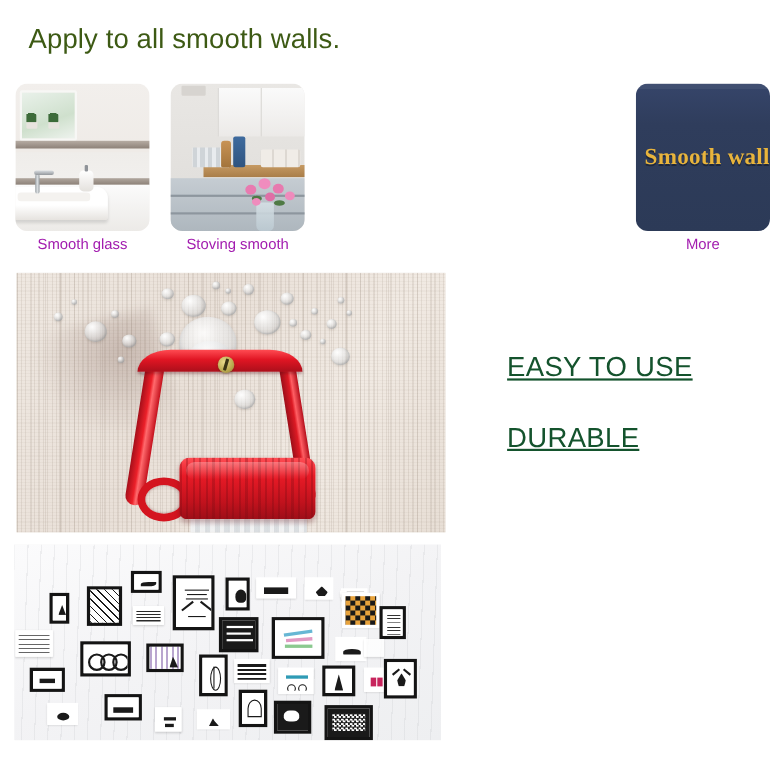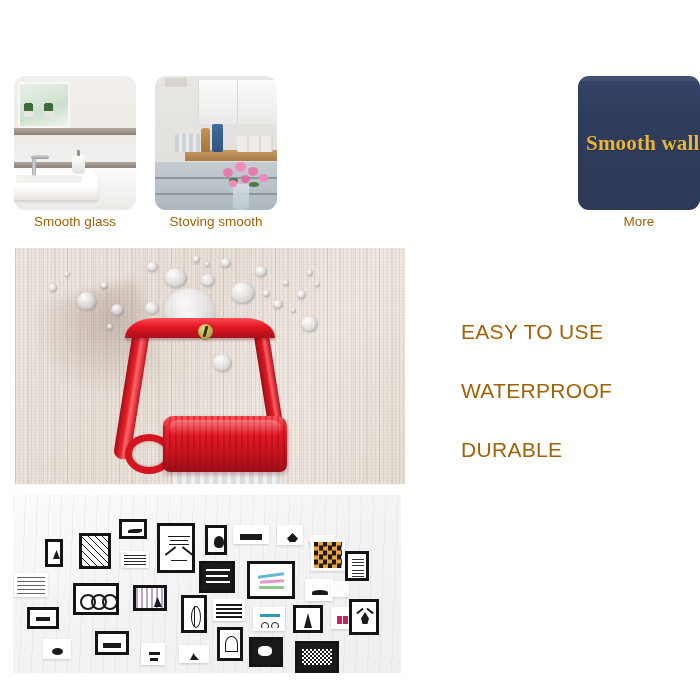--- a/index.html
+++ b/index.html
@@ -23,21 +23,21 @@
   }
   .tile-cell{
     position:absolute;top:0;width:122px;height:168px;
   }
   .tile{
     position:relative;width:122px;height:134px;border-radius:11px;
     overflow:hidden;
   }
   .tile-label{
     position:absolute;left:0;top:138px;width:122px;
-    text-align:center;font-size:13.5px;color:#a16207;white-space:nowrap;
+    text-align:center;font-size:13.5px;color:#a21caf;white-space:nowrap;
   }
 
   
   .sc-bath{position:absolute;inset:0;background:
      linear-gradient(180deg,#f2efec 0%,#efebe7 46%,#efedea 47%,#f6f4f2 100%);}
   .bath-window{position:absolute;left:4px;top:6px;width:48px;height:42px;
      background:linear-gradient(160deg,#e9f1ea,#cfe0cd 60%,#eef3ee);
      border:2px solid #f7f7f5;border-radius:2px;}
   .bath-plant{position:absolute;width:9px;height:13px;bottom:0;
      background:radial-gradient(circle at 50% 100%,#3d6b3a 0 60%,transparent 61%);}
@@ -181,22 +181,23 @@
     box-shadow:inset 0 0 3px rgba(90,10,16,.4);}
   .bottle-body{position:absolute;left:158px;top:218px;width:106px;height:26px;
     border-radius:4px 4px 0 0;
     background:
       repeating-linear-gradient(90deg,rgba(255,255,255,.55) 0 4px,rgba(210,215,220,.35) 4px 9px),
       linear-gradient(180deg,rgba(240,242,244,.82),rgba(205,212,218,.75));}
 
   
   .features{position:absolute;left:461px;top:320px;width:230px;}
   .feature{
-    font-size:21px;color:#a16207;letter-spacing:.3px;white-space:nowrap;
+    font-size:25px;color:#14532d;letter-spacing:.3px;white-space:nowrap;
     margin-bottom:35px;
+    text-decoration:underline;
   }
 
   
   .gallery{
     position:absolute;left:13px;top:495px;width:388px;height:178px;overflow:hidden;
     background:#f7f7f8;
   }
   .gal-wall{position:absolute;inset:0;
     background:
       repeating-linear-gradient(92deg,
@@ -206,20 +207,21 @@
   .frm.b{border:3px solid #141414;}
   .frm.w{border:3px solid #ffffff;box-shadow:0 1px 2px rgba(0,0,0,.16);}
   .frm .art{position:absolute;inset:0;background:#fff;overflow:hidden;}
   .mk{position:absolute;background:#1a1a1a;}
 </style>
 </head>
 <body>
 
 <div class="page">
 
+  <div class="headline">Apply to all smooth walls.</div>
 
   <div class="tiles">
 
     <div class="tile-cell" style="left:0;">
       <div class="tile">
         <div class="sc-bath">
           <div class="bath-window"></div>
           <div class="bath-pot" style="left:10px;top:34px;"></div>
           <div class="bath-plant" style="left:10px;top:22px;height:13px;"></div>
           <div class="bath-pot" style="left:30px;top:34px;"></div>
@@ -314,21 +316,20 @@
     <div class="hook-top"></div>
     <div class="screw"></div>
 
     <div class="cap-ring"></div>
     <div class="bottle-body"></div>
     <div class="bottle-cap"></div>
   </div>
 
   <div class="features">
     <div class="feature">EASY TO USE</div>
-    <div class="feature">WATERPROOF</div>
     <div class="feature">DURABLE</div>
   </div>
 
   <div class="gallery">
     <div class="gal-wall"></div>
 
     <div class="frm b" style="left:32px;top:44px;width:18px;height:28px;">
         <div class="art">
       <div class="mk" style="left:5px;top:8px;width:7px;height:9px;clip-path:polygon(50% 0,100% 100%,0 100%);"></div>
         </div>

